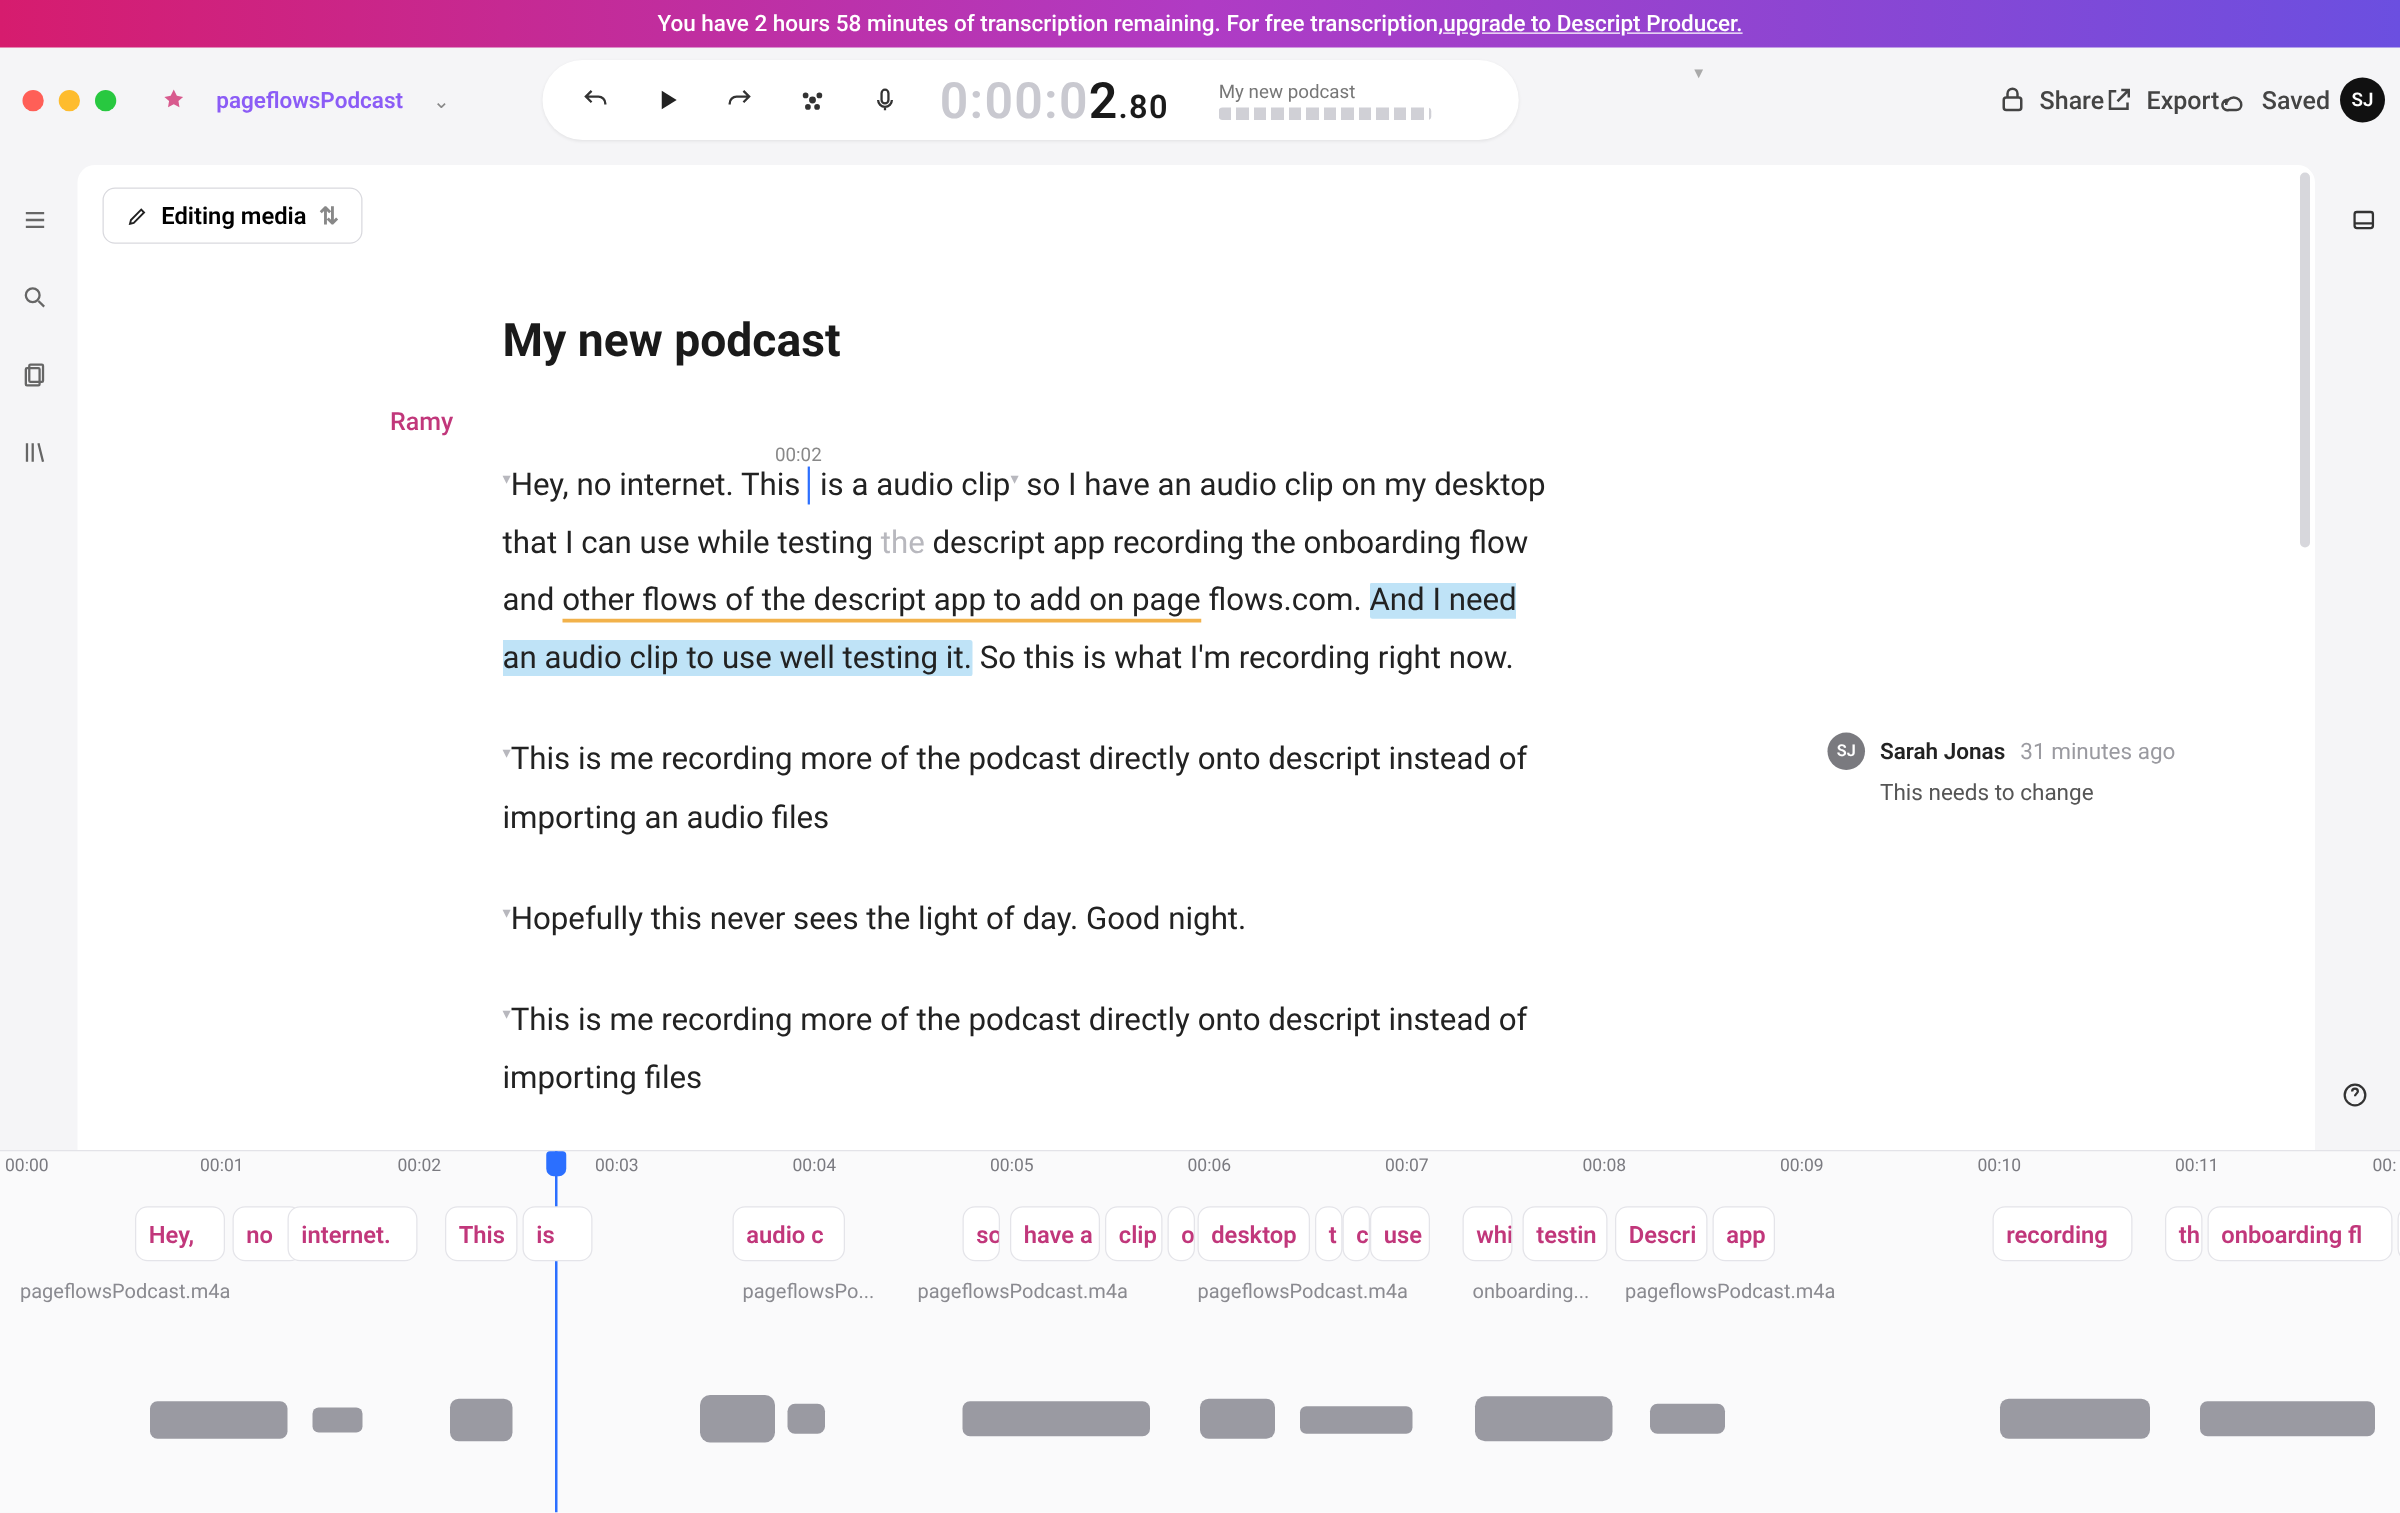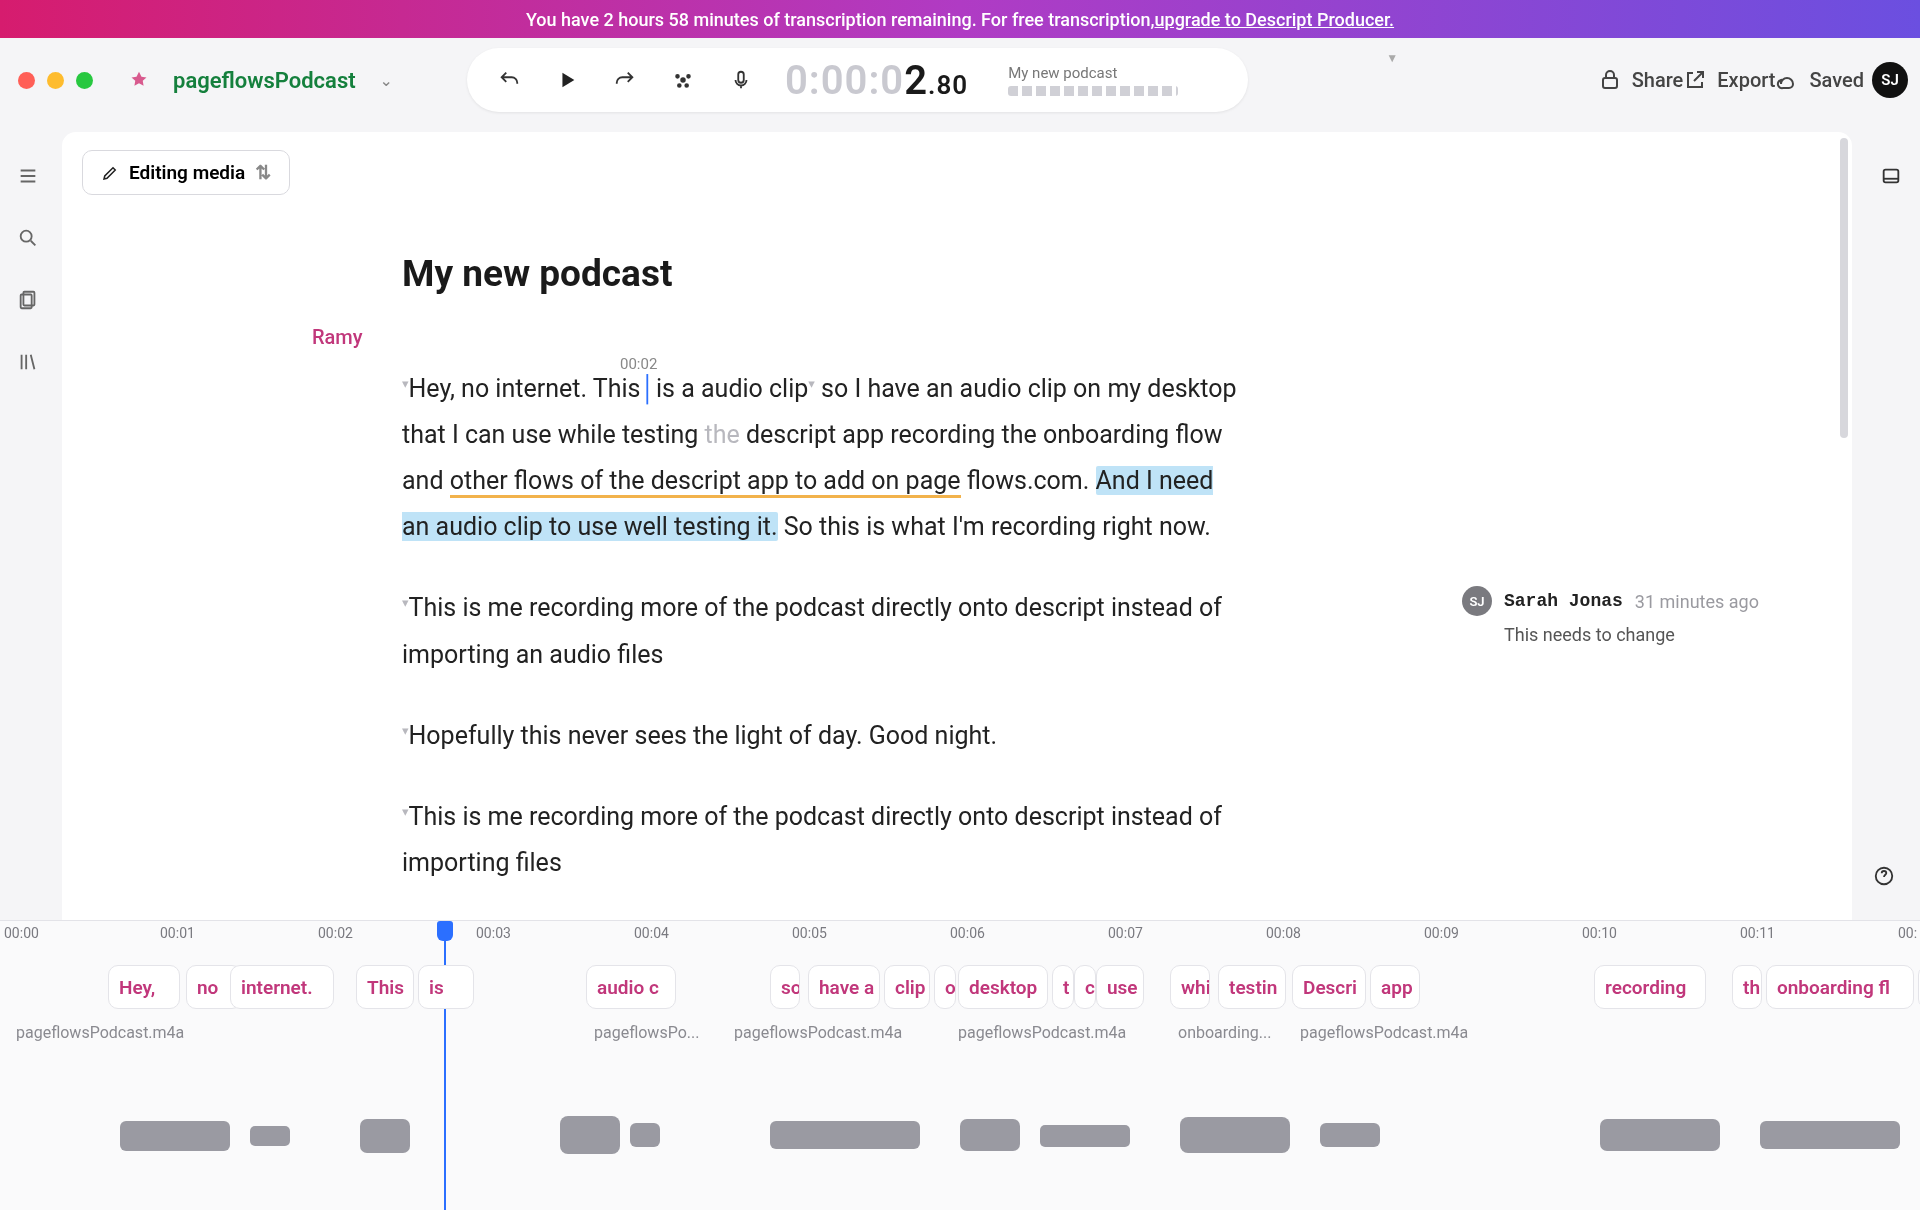--- a/index.html
+++ b/index.html
@@ -9,21 +9,21 @@
 .banner{height:38px;background:linear-gradient(90deg,#d61c6e,#b03bc4,#6b4fe0);color:#fff;display:flex;align-items:center;justify-content:center;font-size:18px;font-weight:500;}
 .banner a{color:#fff;text-decoration:underline;}
 
 
 .toolbar{height:84px;display:flex;align-items:center;padding:0 12px;gap:14px;}
 .traffic{display:flex;gap:12px;padding-left:6px;}
 .dot{width:17px;height:17px;border-radius:50%;}
 .dot.red{background:#ff5f57;} .dot.yellow{background:#febc2e;} .dot.green{background:#28c840;}
 .logo{width:24px;height:24px;display:inline-flex;align-items:center;justify-content:center;margin-left:20px}
 .logo svg{width:20px;height:20px;}
-.proj-name{font-size:22px;font-weight:600;color:#15803d;margin-left:8px;}
+.proj-name{font-size:18px;font-weight:600;color:#8b5cf6;margin-left:8px;}
 .chev{color:#888;margin-left:10px;}
 
 .pill{background:#fff;border-radius:44px;height:64px;display:flex;align-items:center;padding:0 28px;gap:30px;box-shadow:0 1px 3px rgba(0,0,0,.08);margin-left:60px;}
 .icon-btn{width:28px;height:28px;display:flex;align-items:center;justify-content:center;cursor:pointer;color:#333;}
 .icon-btn svg{width:22px;height:22px;stroke:#333;fill:none;stroke-width:2;}
 .play svg{fill:#222;stroke:none;}
 
 .timecode{font-family:ui-monospace,Menlo,monospace;font-size:40px;font-weight:600;color:#c9c9d0;display:flex;align-items:baseline;letter-spacing:1px;}
 .timecode .cur{color:#1a1a1a;}
 .timecode .frac{font-size:26px;color:#1a1a1a;}
@@ -58,21 +58,21 @@
 .para{font-size:25px;line-height:46px;color:#222;margin-bottom:30px;position:relative;}
 .para .caret{color:#2b6fff;}
 .struck{color:#b8b8be;}
 .hl-blue{background:#bfe3f7;border-radius:2px;}
 .hl-orange-under{border-bottom:3px solid #f2b24b;}
 .tick{color:#b8b8be;font-size:13px;vertical-align:super;}
 
 .comment{position:absolute;right:70px;top:454px;width:320px;}
 .comment-head{display:flex;align-items:center;gap:12px;font-size:18px;}
 .comment .av{width:30px;height:30px;border-radius:50%;background:#7a7a7f;color:#fff;display:flex;align-items:center;justify-content:center;font-size:13px;font-weight:600;}
-.comment .name{font-weight:600;color:#222;font-family:Liberation Mono, monospace;}
+.comment .name{font-weight:600;color:#222;}
 .comment .time{color:#9a9aa0;}
 .comment-body{margin-left:42px;margin-top:8px;color:#555;font-size:18px;}
 
 .right-rail{width:58px;display:flex;flex-direction:column;align-items:center;padding-top:40px;gap:20px;}
 .right-rail .icon-btn{color:#666;}
 .help{position:absolute;bottom:320px;right:22px;}
 
 
 .timeline{position:absolute;left:0;right:0;bottom:0;height:290px;background:#fafafb;border-top:1px solid #e3e3e8;}
 .ruler{height:26px;position:relative;font-size:14px;color:#7a7a80;}

